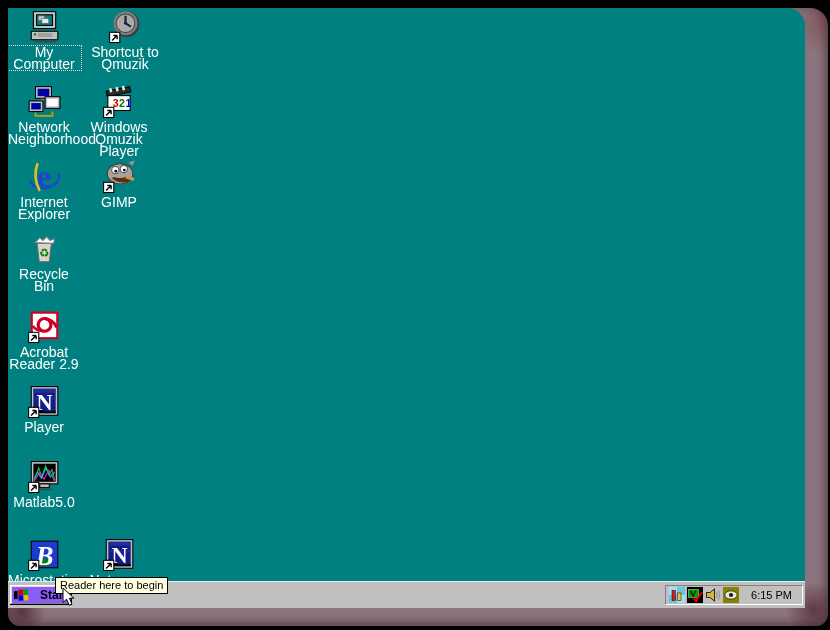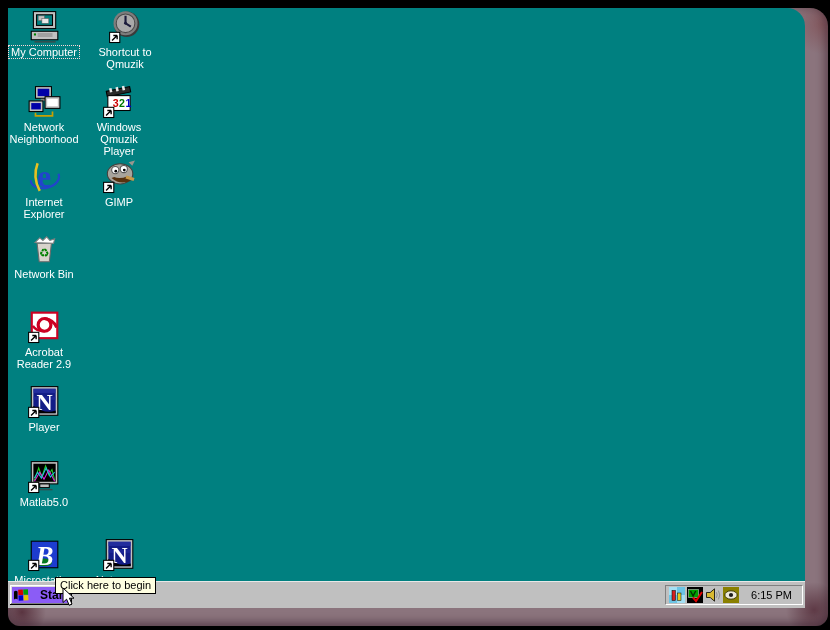--- a/index.html
+++ b/index.html
@@ -22,21 +22,21 @@
     background:#008080;border-radius:0 18px 0 0;overflow:hidden;
   }
   
   .icon-cell{
     position:absolute;width:74px;display:flex;flex-direction:column;align-items:center;
     cursor:default;
   }
   .icon-art{width:34px;height:34px;display:block;}
   .icon-label{
     margin-top:2px;padding:0 2px;max-width:72px;
-    font-size:11px;line-height:12px;color:#fff;text-align:center;
+    font-size:14px;line-height:12px;color:#fff;text-align:center;
   }
   .icon-cell.selected .icon-label{outline:1px dotted #ffd7d7;}
   
   .taskbar{
     position:absolute;left:0;bottom:0;width:100%;height:27px;
     background:#c0c0c0;border-top:1px solid #e8e8e8;box-sizing:border-box;z-index:20;
   }
   .start-btn{
     position:absolute;left:2px;top:3px;height:20px;padding:0 5px 0 3px;
     display:flex;align-items:center;gap:11px;background:#8b5cf6;
@@ -155,21 +155,21 @@
         <div class="icon-label">GIMP</div>
       </div>
       <div class="icon-cell" style="left: -1px; top: 224px;">
         <span>
           <svg class="icon-art" viewBox="0 0 32 32">
             <path d="M9.5 10.5 l2 17.5 h9.5 l2 -17.5 z" fill="#d8d4cc" stroke="#6a6a6a"></path>
             <path d="M7.5 10 l4.5 -4.5 3 2.5 3.5 -3.5 3 3.5 4.5 -1.5 -1 4 z" fill="#ffffff" stroke="#808080"></path>
             <text x="16.3" y="23.5" font-size="11" fill="#008000" text-anchor="middle">♻</text>
           </svg>
         </span>
-        <div class="icon-label">Network Bin</div>
+        <div class="icon-label">Recycle Bin</div>
       </div>
       <div class="icon-cell" style="left: -1px; top: 302px;">
         <span>
           <svg class="icon-art" viewBox="0 0 32 32">
             <rect x="4.5" y="2.5" width="24" height="24" fill="#ffffff" stroke="#cc0022" stroke-width="2"></rect>
             <circle cx="16.5" cy="14" r="6" fill="none" stroke="#cc0022" stroke-width="3"></circle>
             <path d="M16.5 8 q9 1.5 11.5 8.5" stroke="#cc0022" stroke-width="3" fill="none"></path>
             <path d="M16.5 20 q-8 0 -11 -5" stroke="#cc0022" stroke-width="2.4" fill="none"></path>
             <rect x="1.5" y="21" width="9.6" height="9.6" fill="#ffffff" stroke="#000"></rect>
             <path d="M3.8 28.8 L8.6 24 M8.6 24 h-3.6 M8.6 24 v3.6" stroke="#000" stroke-width="1.3" fill="none"></path>
@@ -283,20 +283,20 @@
               <rect width="16" height="16" fill="#8a8000"></rect>
               <ellipse cx="8" cy="8" rx="6.2" ry="4.2" fill="#ece8da" stroke="#3c3800"></ellipse>
               <circle cx="8" cy="8" r="2.1" fill="#1c1c1c"></circle>
             </svg>
           </span>
         </span>
       <span class="clock">6:15 PM</span>
     </div>
   </div>
 
-  <div class="tooltip">Click here to begin</div>
+  <div class="tooltip">Reader here to begin</div>
 
   <span class="cursor">
     <svg width="13" height="20" viewBox="0 0 13 20">
       <path d="M1 1 L1 15.5 L4.6 12.2 L7.2 18.3 L10 17 L7.4 11.2 L12 11.2 Z" fill="#fff" stroke="#000" stroke-width="1"></path>
     </svg>
   </span>
 </div>
 
 </body></html>

